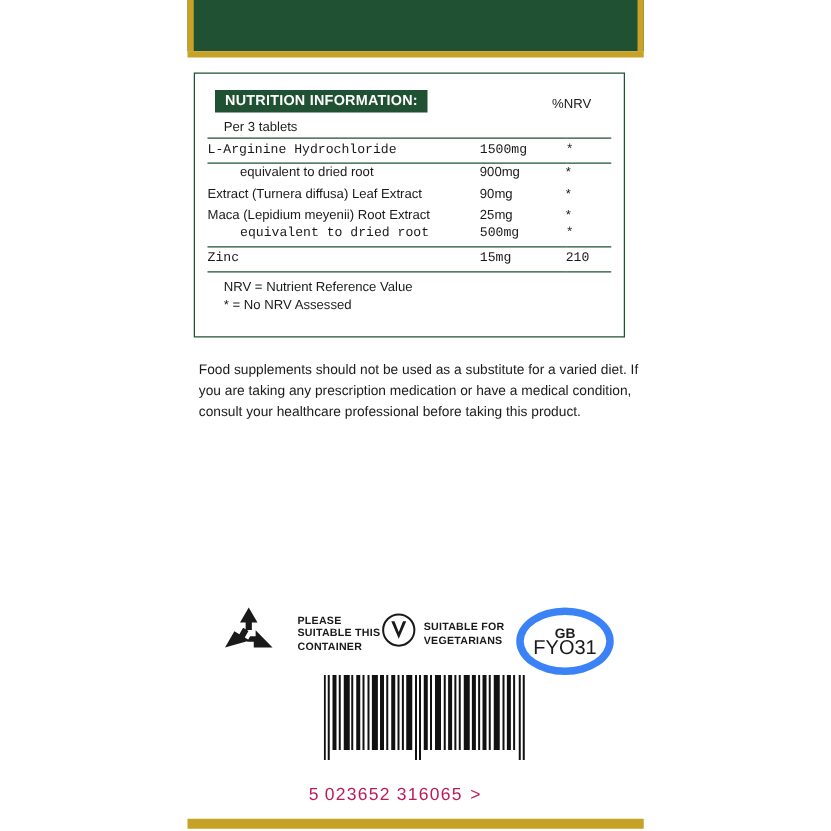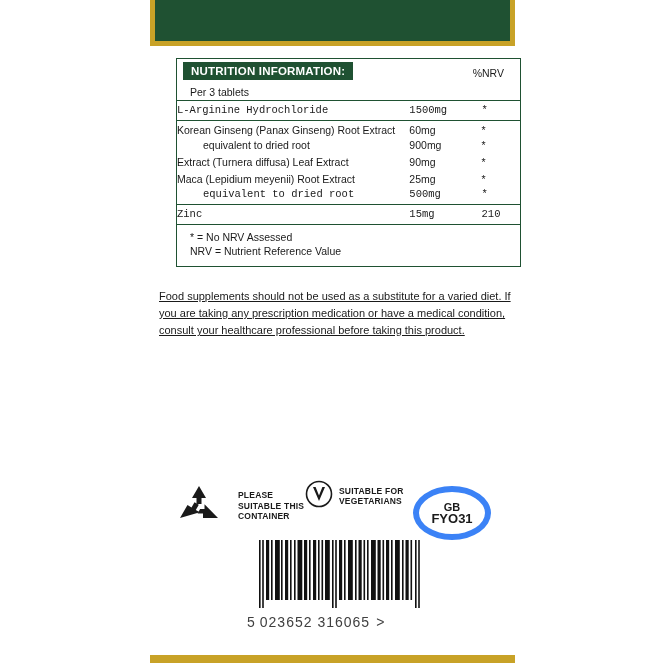--- a/index.html
+++ b/index.html
@@ -46,27 +46,27 @@
     left: 150px;
     top: 655px;
     width: 365px;
     height: 8px;
     background: #c8a227;
   }
 
   
   .nutrition-panel {
     position: absolute;
-    left: 176px;
+    left: 155px;
     top: 58px;
     width: 345px;
     border: 1.5px solid #1f5132;
     box-sizing: border-box;
     background: #fff;
-    padding: 0;
+    padding: 10px;
   }
   .nutri-header-row {
     position: relative;
     height: 20px;
   }
   .nutri-title {
     display: inline-block;
     background: #1f5132;
     color: #ffffff;
     font-size: 11.5px;
@@ -116,21 +116,20 @@
 
   
   .advisory {
     position: absolute;
     left: 159px;
     top: 288px;
     width: 352px;
     font-size: 11px;
     line-height: 17px;
     color: #1a1a1a;
-    text-decoration: underline;
   }
 
   
   .logos {
     position: absolute;
     left: 170px;
     top: 480px;
     width: 330px;
     height: 60px;
   }
@@ -145,21 +144,21 @@
     font-size: 8.5px;
     font-weight: bold;
     line-height: 10.5px;
     color: #1a1a1a;
     margin-left: 16px;
     letter-spacing: 0.2px;
   }
   .veg-block {
     position: absolute;
     left: 135px;
-    top: 0;
+    top: 10px;
     display: flex;
     align-items: center;
   }
   .veg-text {
     font-size: 8.5px;
     font-weight: bold;
     line-height: 10.5px;
     color: #1a1a1a;
     margin-left: 6px;
     letter-spacing: 0.2px;
@@ -173,40 +172,40 @@
     width: 66px;
     height: 42px;
     border: 6px solid #3b82f6;
     border-radius: 50%;
     display: flex;
     flex-direction: column;
     align-items: center;
     justify-content: center;
   }
   .gb-line1 { font-size: 11px; font-weight: bold; line-height: 12px; color:#1a1a1a;}
-  .gb-line2 { font-size: 13px; font-weight: bold; line-height: 12px; color:#1a1a1a;text-align:right;}
+  .gb-line2 { font-size: 16px; font-weight: normal; line-height: 12px; color:#1a1a1a;text-align:right;}
 
   
   .barcode-wrap {
     position: absolute;
     left: 247px;
     top: 540px;
     width: 180px;
   }
   .barcode-bars {
     height: 68px;
     width: 166px;
     margin-left: 12px;
   }
   .barcode-digits {
     font-family: "Liberation Sans", sans-serif;
     font-size: 14px;
     letter-spacing: 1px;
-    color: #404040;
-    margin-top: 2px;
+    color: #be185d;
+    margin-top: 14px;
     white-space: nowrap;
   }
   .bc-left-digit { margin-right: 4px; }
   .bc-gt { margin-left: 6px; }
 </style>
 </head>
 <body>
 
 <div class="label-root">
 
@@ -227,25 +226,20 @@
           <td class="c-amt"></td>
           <td class="c-nrv"></td>
         </tr>
 
         <tr class="rule pad-top pad-bot">
           <td class="c-name">L-Arginine Hydrochloride</td>
           <td class="c-amt">1500mg</td>
           <td class="c-nrv">*</td>
         </tr>
 
-        <tr class="pad-top">
-          <td class="c-name">Korean Ginseng (Panax Ginseng) Root Extract</td>
-          <td class="c-amt">60mg</td>
-          <td class="c-nrv">*</td>
-        </tr>
         <tr>
           <td class="c-name indent">equivalent to dried root</td>
           <td class="c-amt">900mg</td>
           <td class="c-nrv">*</td>
         </tr>
 
         <tr class="pad-top">
           <td class="c-name">Extract (Turnera diffusa) Leaf Extract</td>
           <td class="c-amt">90mg</td>
           <td class="c-nrv">*</td>
@@ -264,22 +258,22 @@
 
         <tr class="rule pad-top pad-bot">
           <td class="c-name">Zinc</td>
           <td class="c-amt">15mg</td>
           <td class="c-nrv">210</td>
         </tr>
       </tbody>
     </table>
 
     <div class="footnotes">
+      <div>NRV = Nutrient Reference Value</div>
       <div>* = No NRV Assessed</div>
-      <div>NRV = Nutrient Reference Value</div>
     </div>
   </div>
 
   <div class="advisory">Food supplements should not be used as a substitute for a varied diet. If you are taking any prescription medication or have a medical condition, consult your healthcare professional before taking this product.</div>
 
   <div class="logos">
 
     <div class="recycle-block">
       <span>
         <svg width="46" height="40" viewBox="0 0 46 40" aria-hidden="true">

